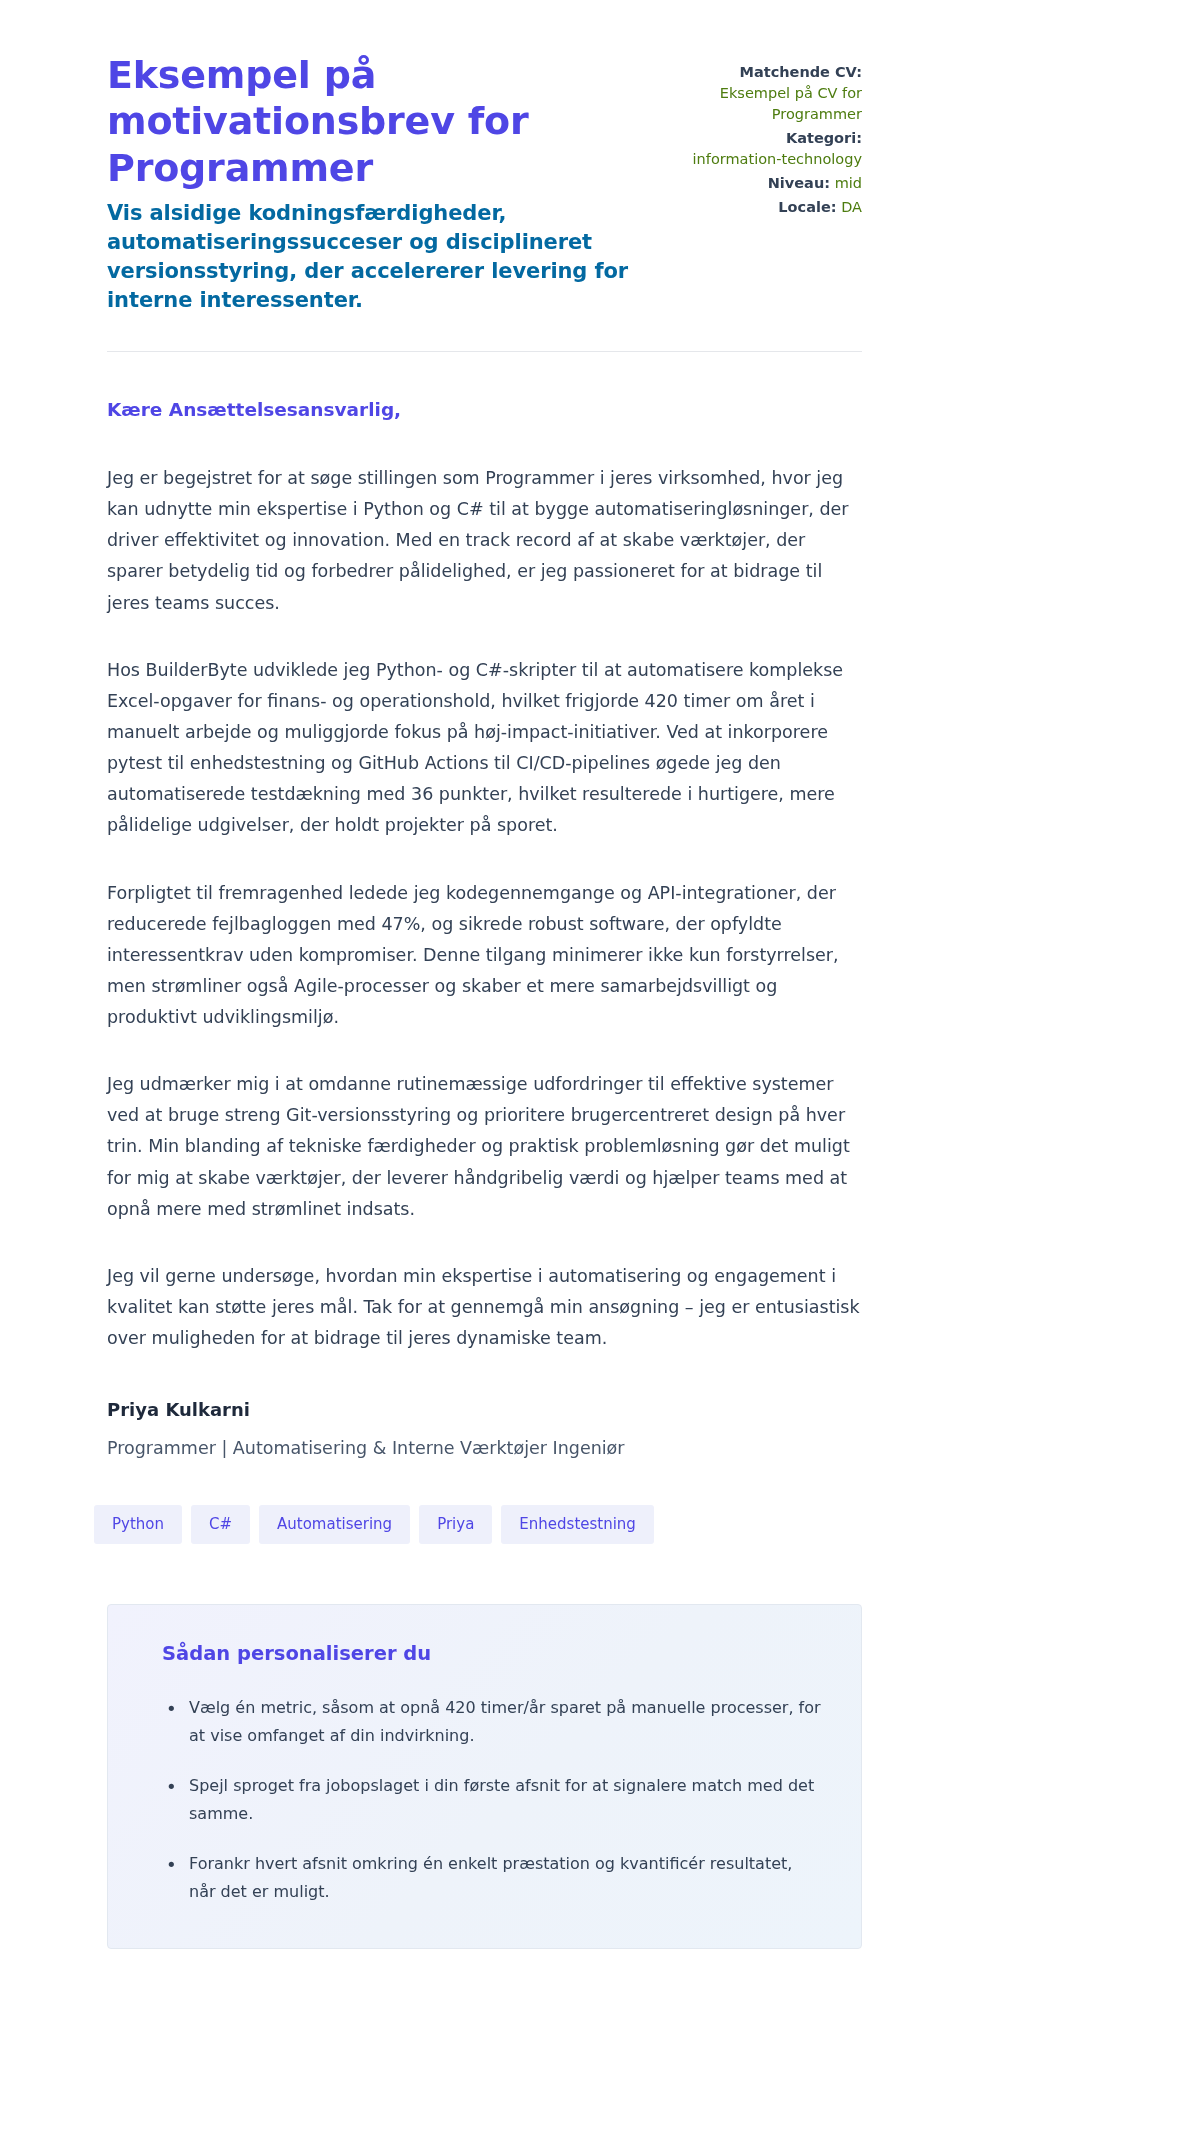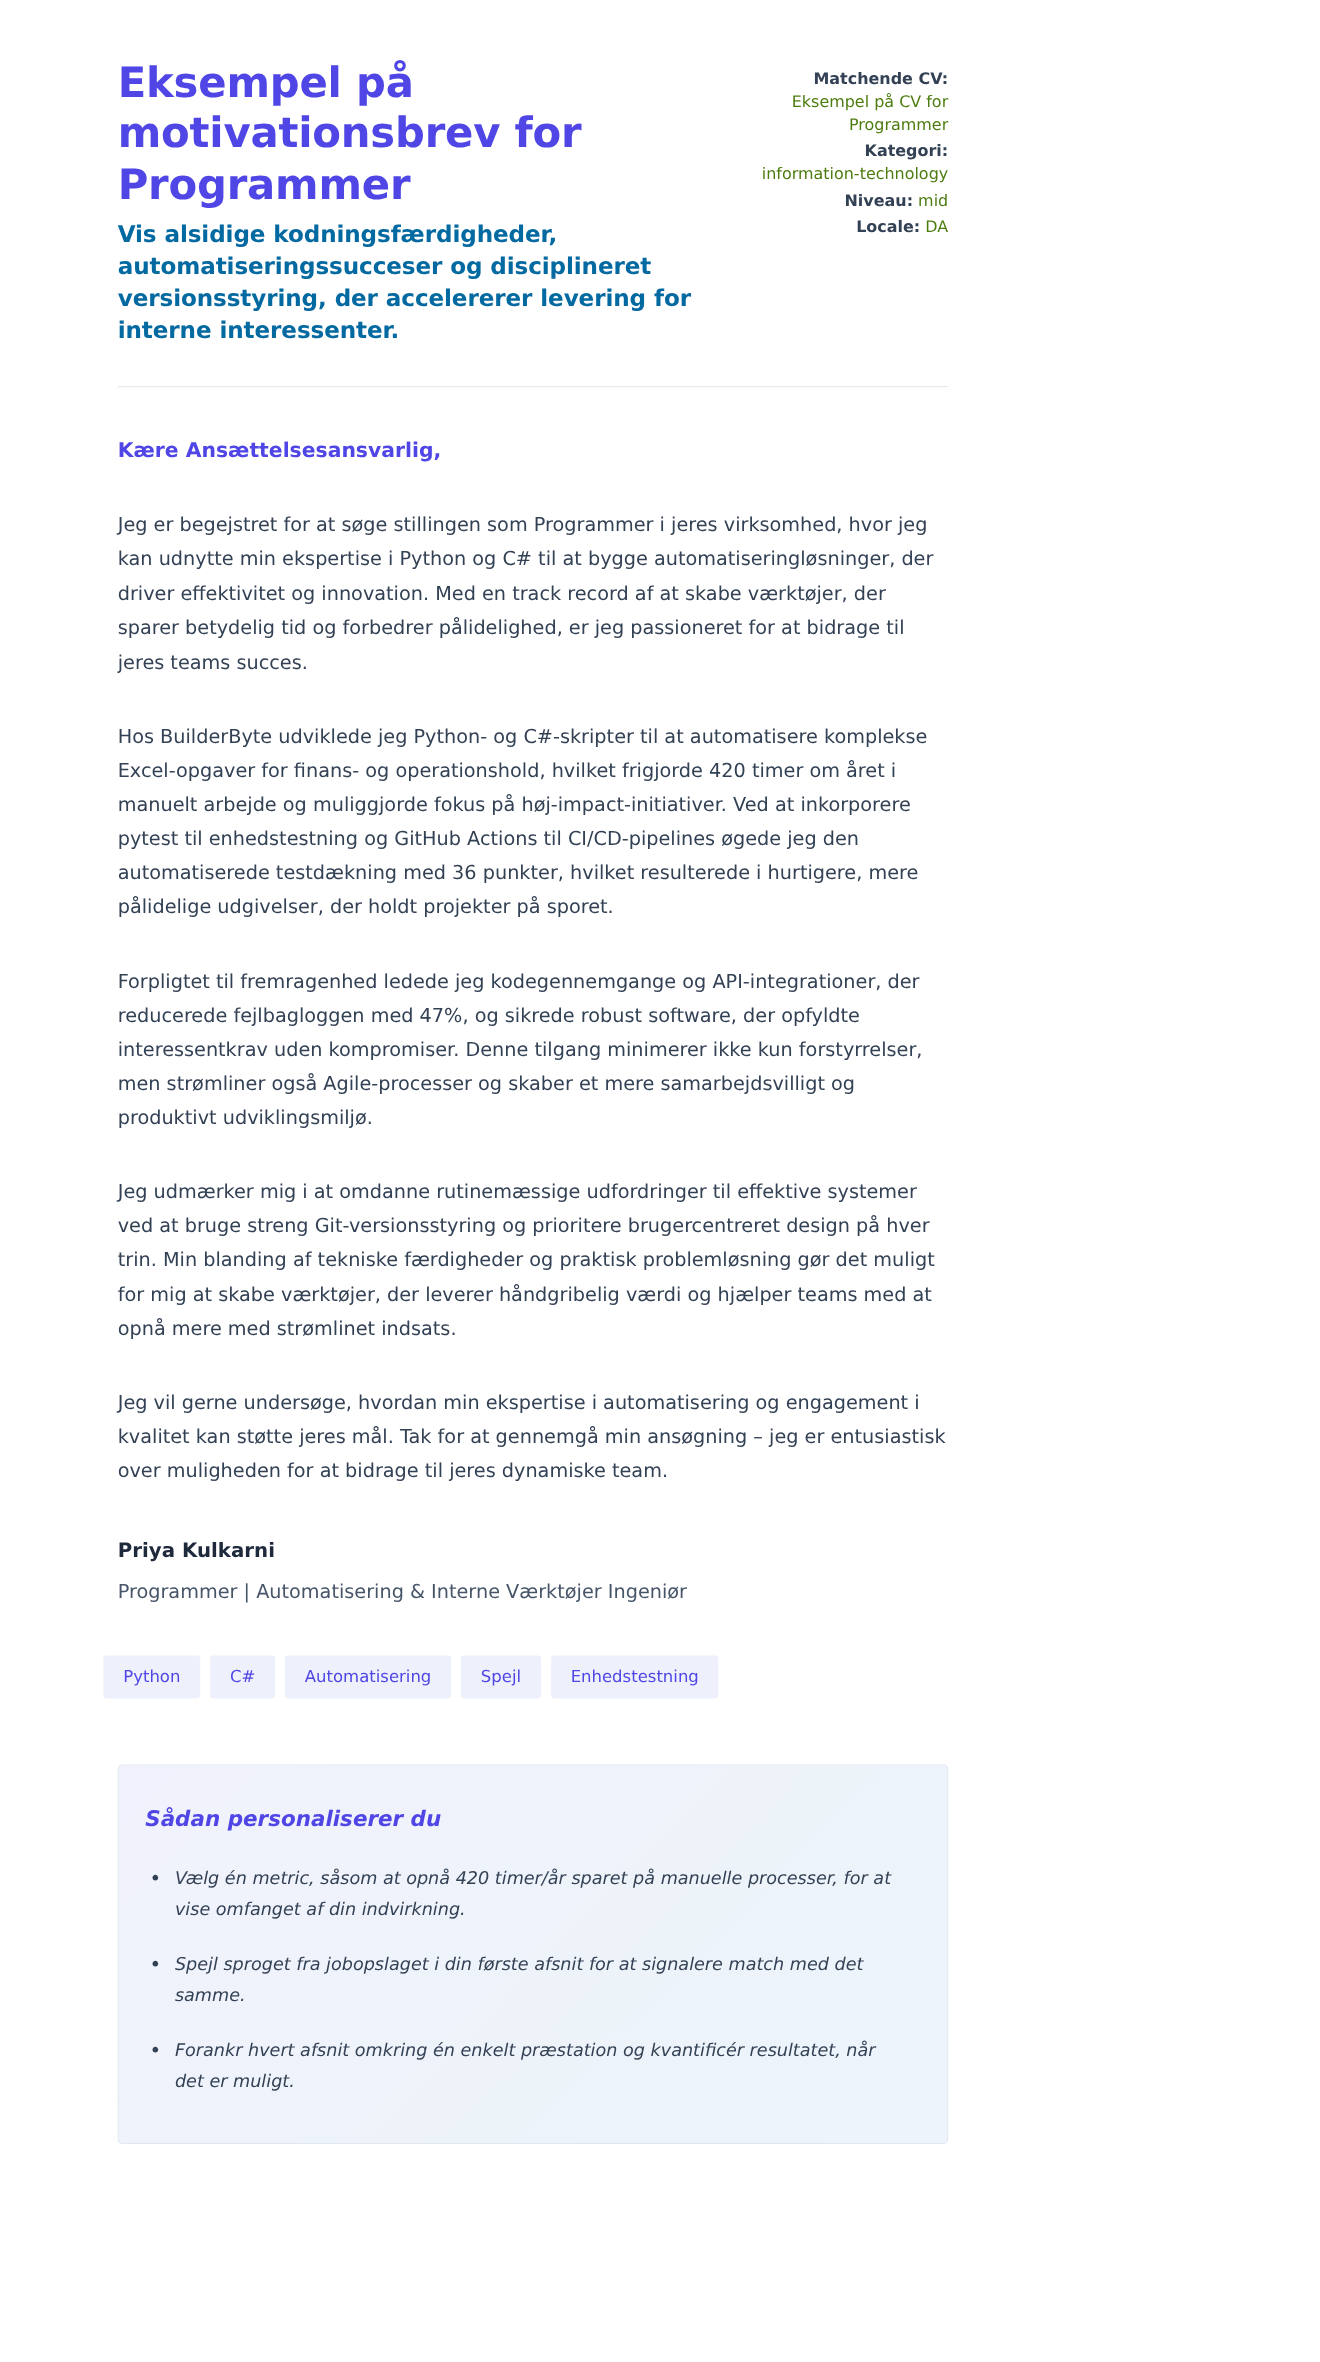--- a/index.html
+++ b/index.html
@@ -139,22 +139,21 @@
 
   
   .callout-wrap {
     padding: 60px 98px 0 107px;
   }
 
   .callout {
     background: linear-gradient(135deg, #f1f2fd 0%, #eef3fa 55%, #edf4fb 100%);
     border: 1px solid #e2e8f0;
     border-radius: 4px;
-    padding: 37px 40px 42px 24px;
-    font-style: italic;
+    padding: 37px 40px 42px 54px;
   }
 
   .callout-title {
     font-size: 19.5px;
     font-weight: 700;
     color: #4f46e5;
     margin-bottom: 29px;
   }
 
   .callout-list {
@@ -241,21 +240,21 @@
 
   <section class="signature">
     <div class="sig-name">Priya Kulkarni</div>
     <div class="sig-role">Programmer | Automatisering &amp; Interne Værktøjer Ingeniør</div>
   </section>
 
   <section class="tags">
     <span class="tag">Python</span>
     <span class="tag">C#</span>
     <span class="tag">Automatisering</span>
-    <span class="tag">Spejl</span>
+    <span class="tag">Priya</span>
     <span class="tag">Enhedstestning</span>
   </section>
 
   <section class="callout-wrap">
     <div class="callout">
       <h2 class="callout-title">Sådan personaliserer du</h2>
       <ul class="callout-list">
         <li class="callout-item">Vælg én metric, såsom at opnå 420 timer/år sparet på manuelle processer, for at vise omfanget af din indvirkning.</li>
         <li class="callout-item">Spejl sproget fra jobopslaget i din første afsnit for at signalere match med det samme.</li>
         <li class="callout-item">Forankr hvert afsnit omkring én enkelt præstation og kvantificér resultatet, når det er muligt.</li>

